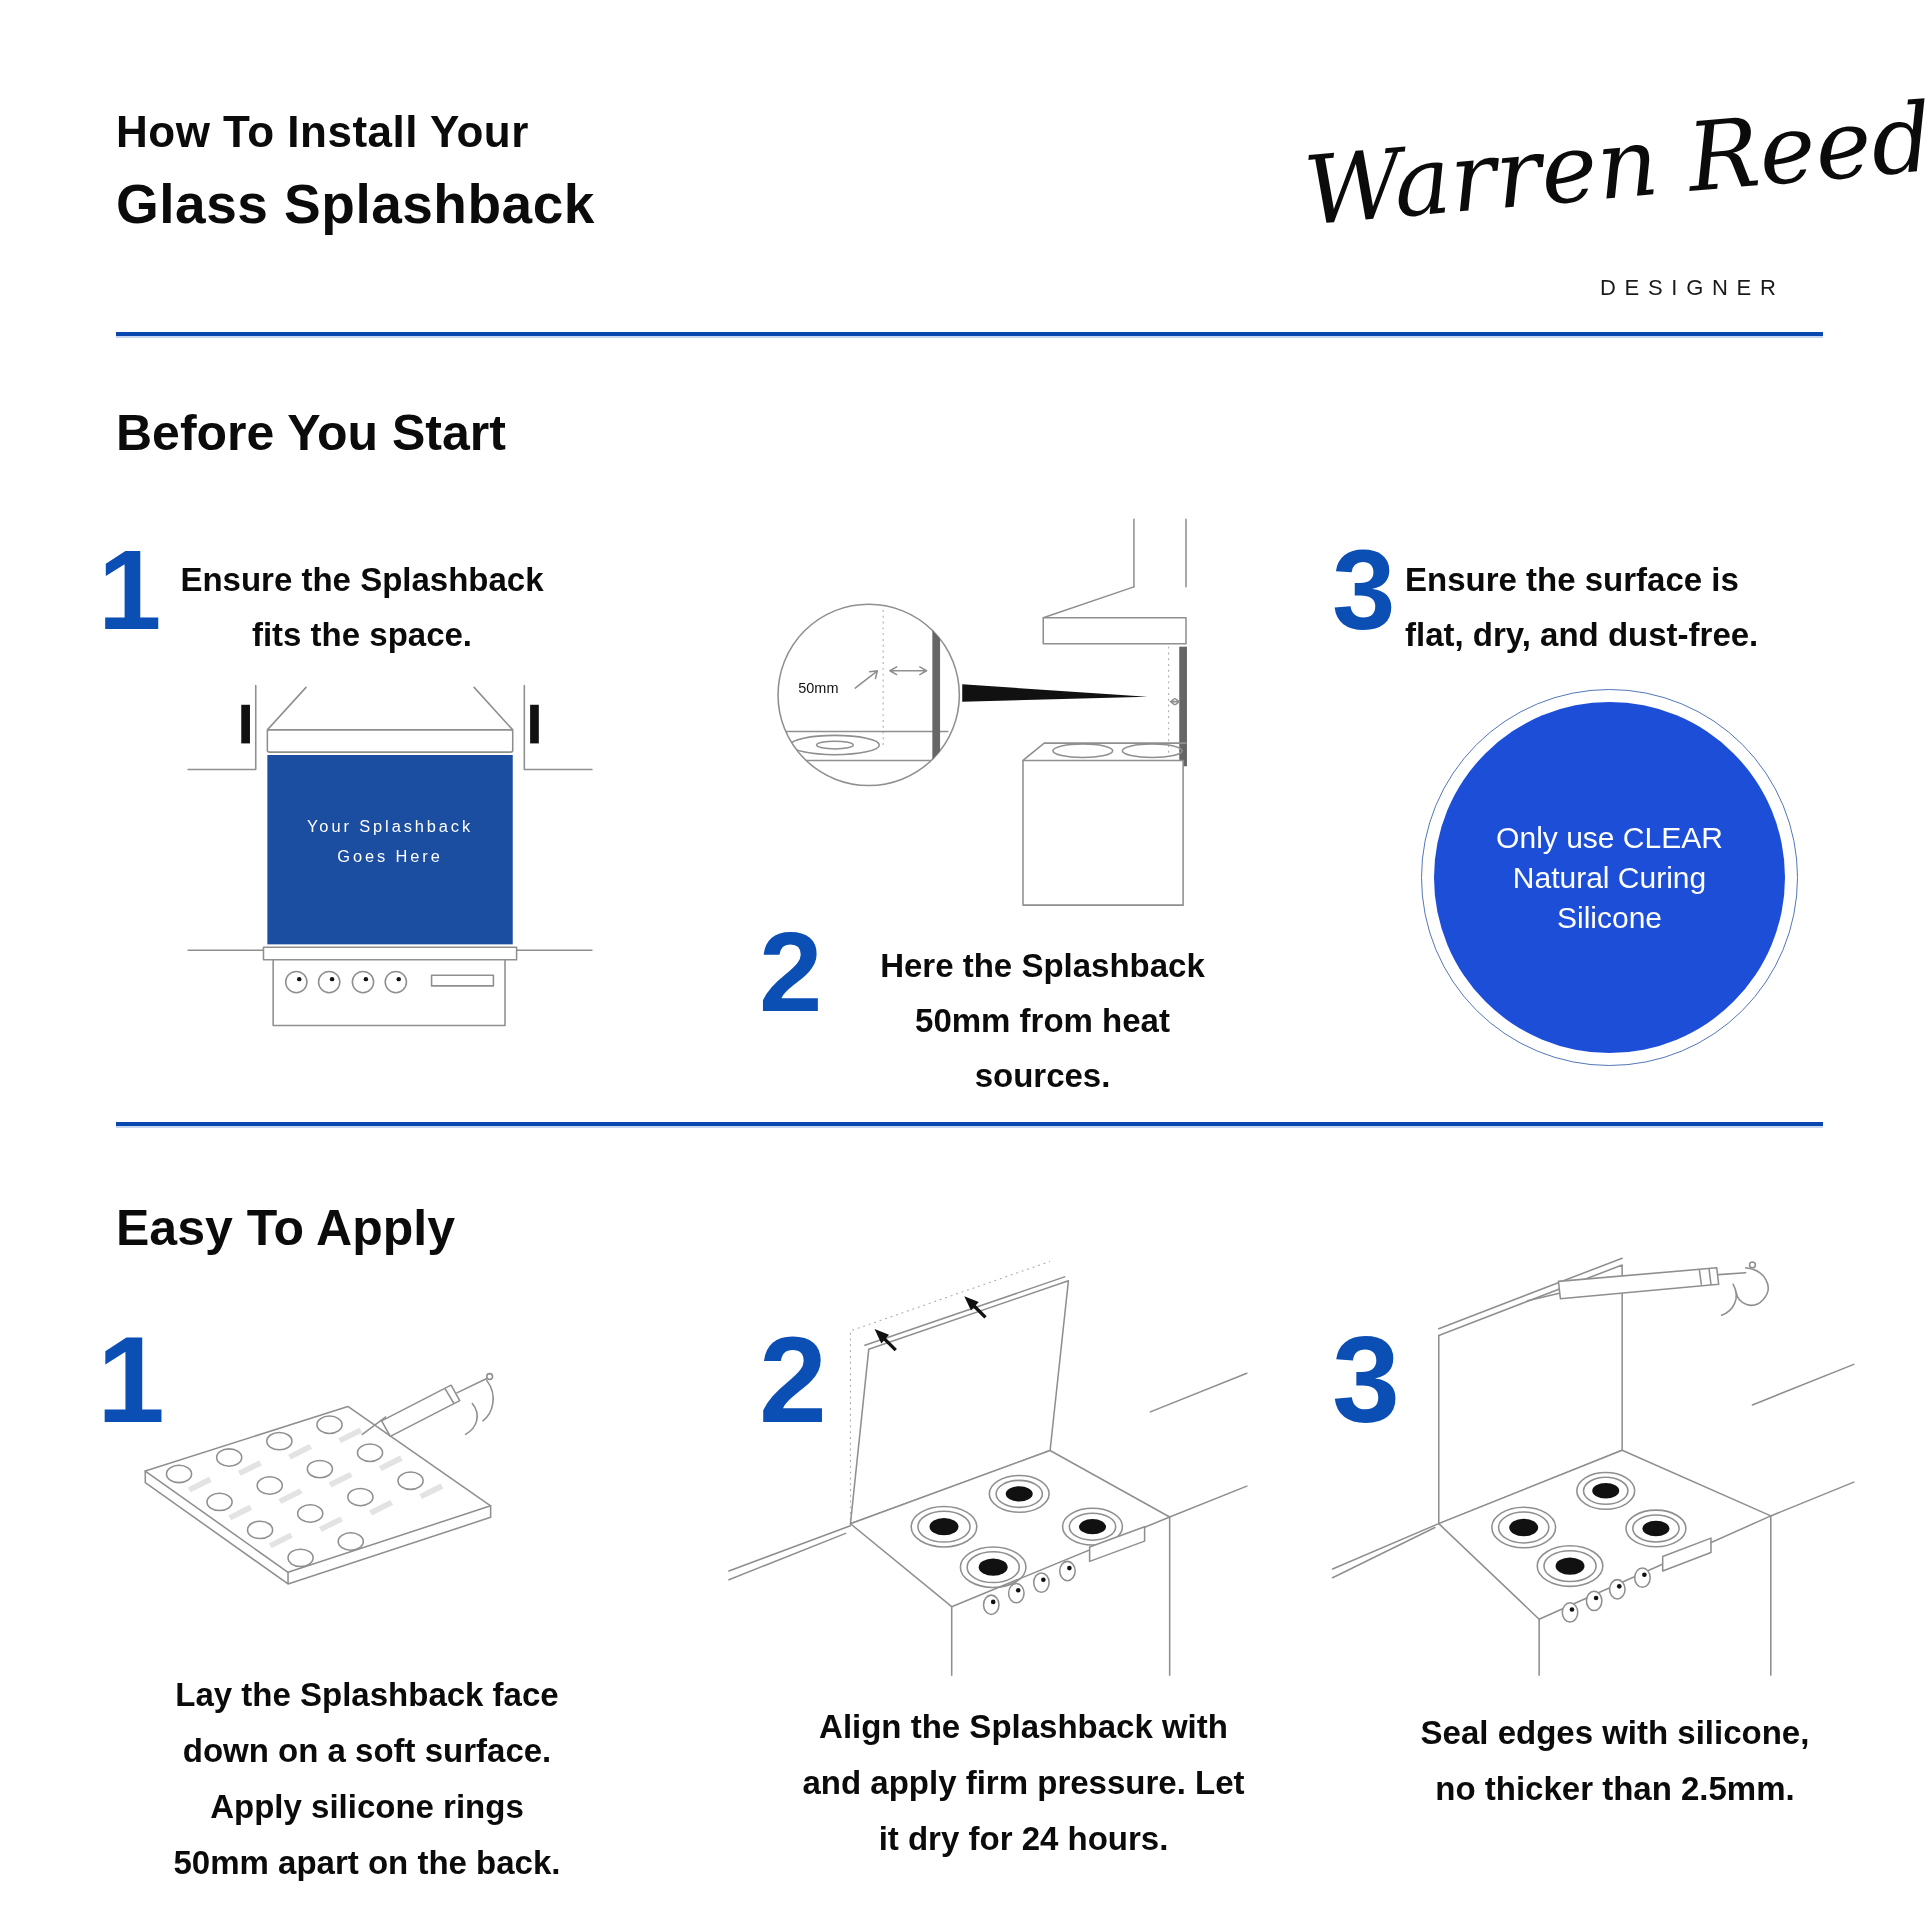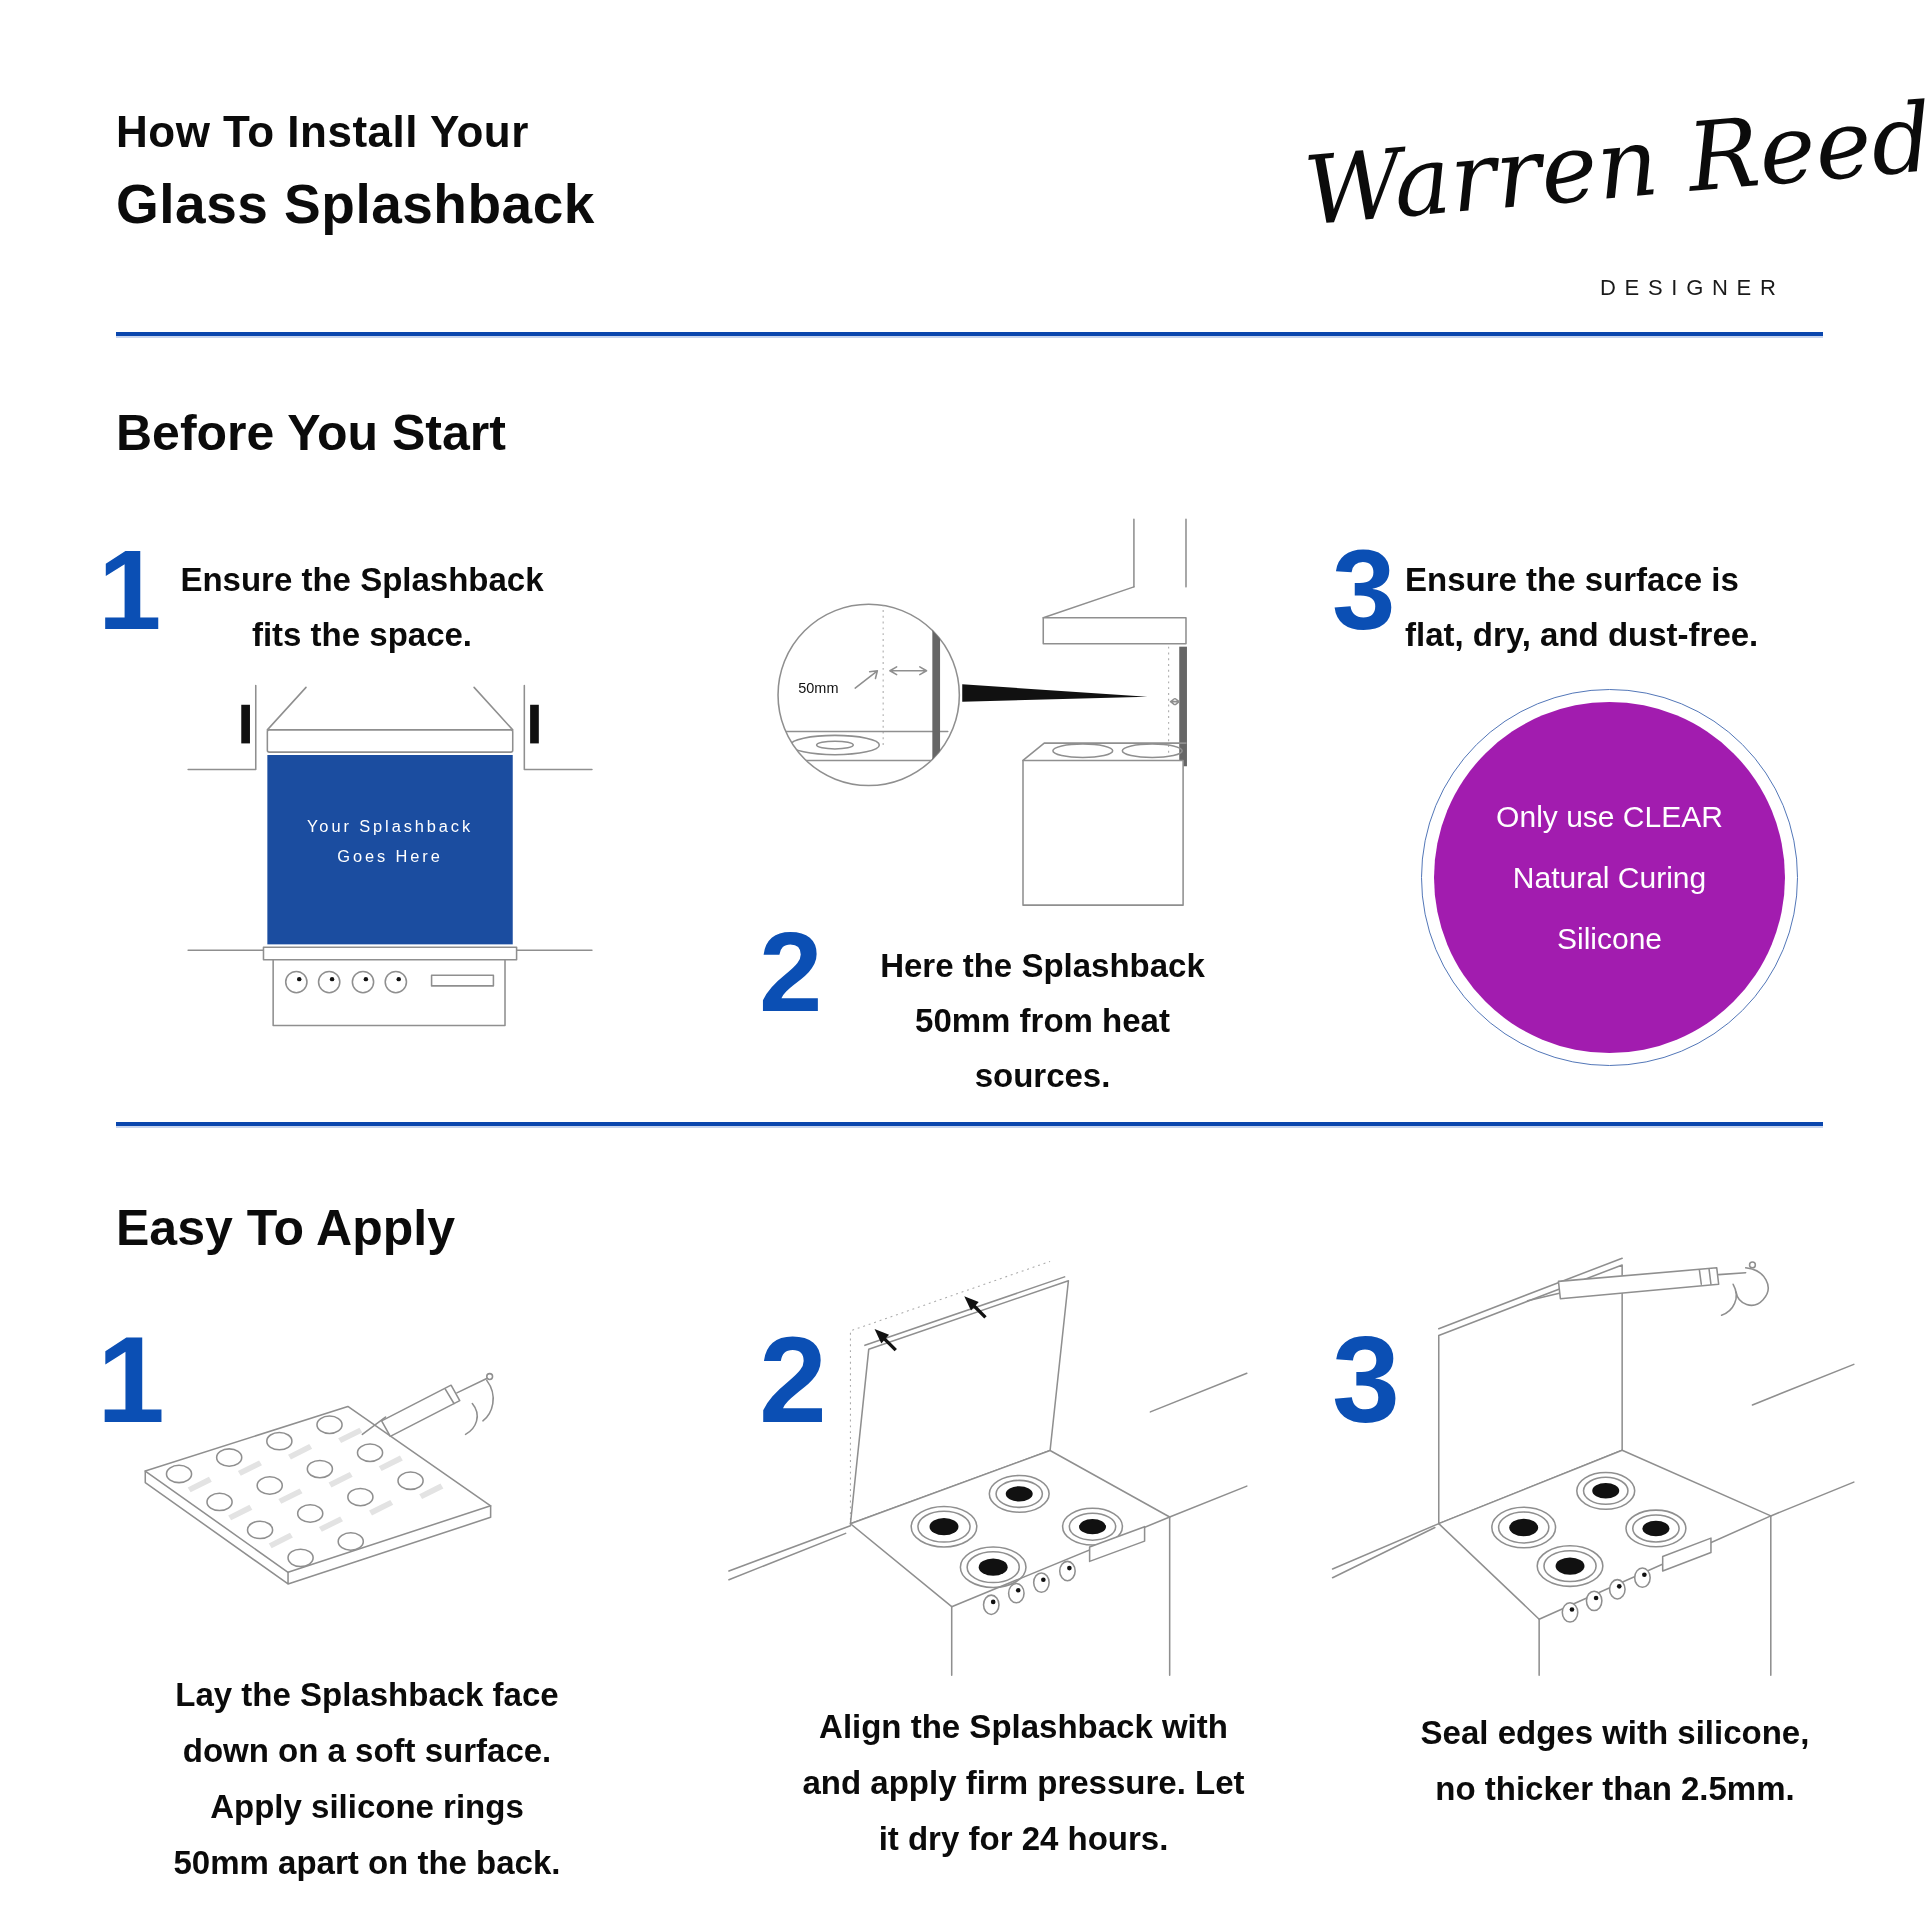--- a/index.html
+++ b/index.html
@@ -16,23 +16,23 @@
   .stepnum { color:#0b4fb4; font-weight:700; font-size:114px; line-height:1; }
   .stepnum.big { font-size:122px; }
   .step-text { font-size:33px; font-weight:700; line-height:55px; }
   .center { text-align:center; }
   .caption { font-size:33px; font-weight:700; line-height:56px; text-align:center; }
   .logo-script { font-family:"DejaVu Serif","Liberation Serif",serif; font-style:italic;
     font-size:95px; white-space:nowrap; transform:rotate(-5deg); line-height:1; }
   .logo-sub { font-size:22px; letter-spacing:8.7px; font-weight:400; color:#1a1a1a; }
   .badge-ring { width:377px; height:377px; border-radius:50%; border:1.9px solid #5377b8;
     display:flex; align-items:center; justify-content:center; }
-  .badge { width:351px; height:351px; border-radius:50%; background:#a21caf; color:#fff;
+  .badge { width:351px; height:351px; border-radius:50%; background:#1d4ed8; color:#fff;
     display:flex; flex-direction:column; align-items:center; justify-content:center;
-    font-size:30px; line-height:40px; text-align:center;gap:21px; }
+    font-size:30px; line-height:40px; text-align:center; }
   
   .ln  { fill:none; stroke:#8f8f8f; stroke-width:1.6; stroke-linecap:round; stroke-linejoin:round; }
   .lnw { fill:#ffffff; stroke:#8f8f8f; stroke-width:1.6; stroke-linecap:round; stroke-linejoin:round; }
   .dash { fill:none; stroke:#aaaaaa; stroke-width:1.1; stroke-dasharray:2,4; }
   .dark { fill:#111; stroke:none; }
   .grayfill { fill:#666; stroke:none; }
   .lightfill { fill:#e3e3e3; stroke:none; }
   .panel-label { font-family:"Liberation Sans",sans-serif; font-size:17px; letter-spacing:3px; fill:#fff; }
   .dim-label { font-family:"Liberation Sans",sans-serif; font-size:15px; fill:#111; }
 </style>

